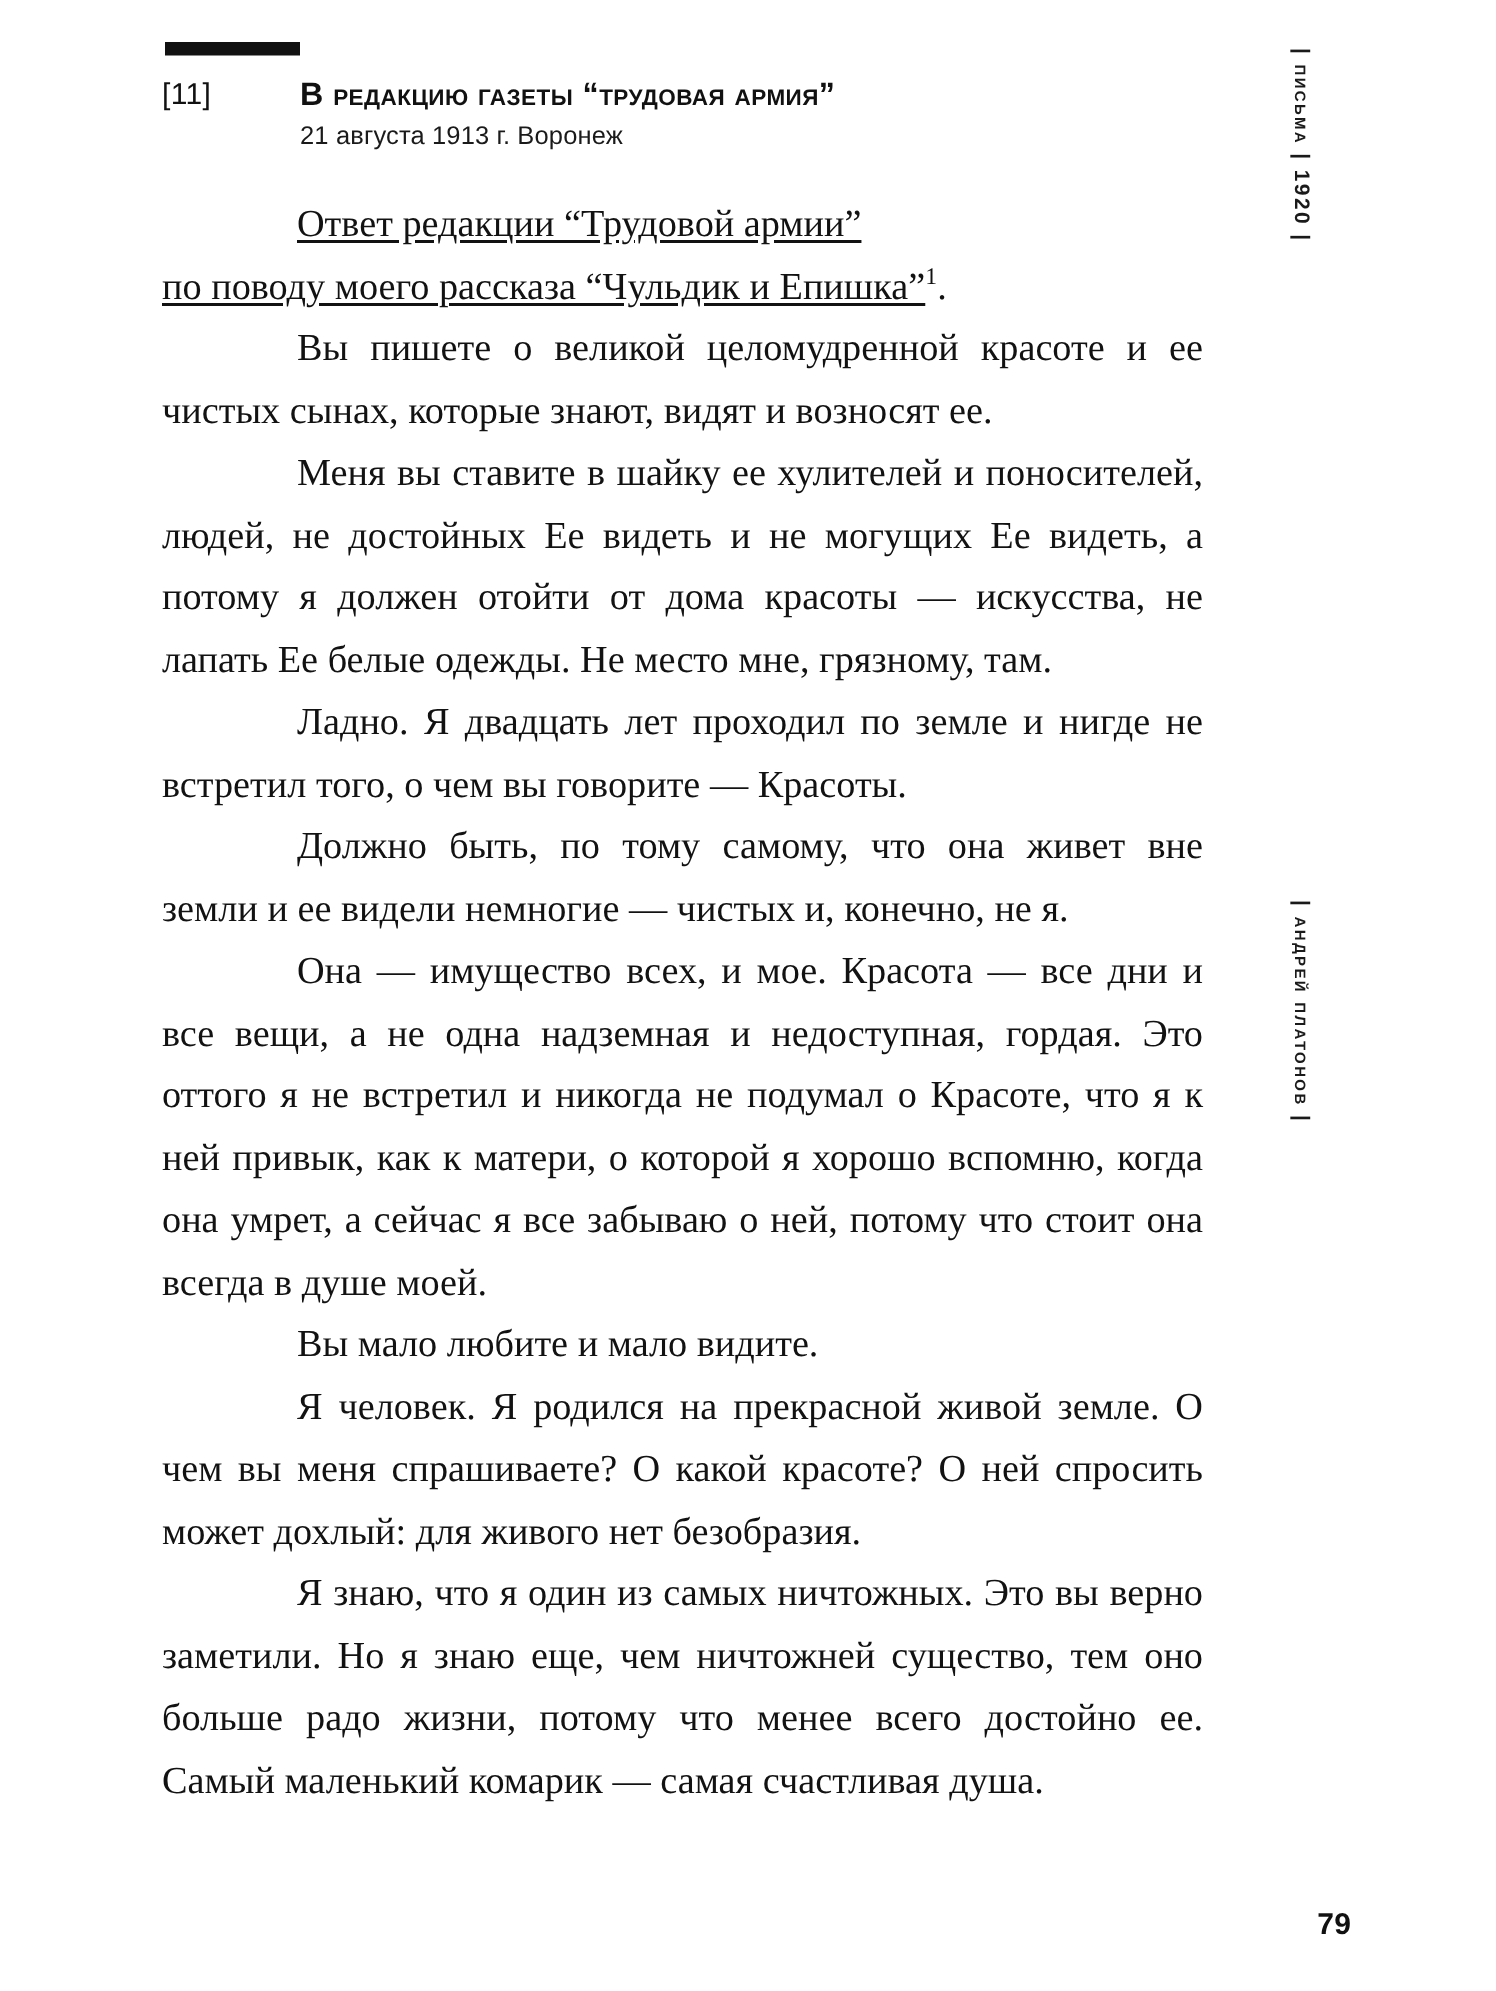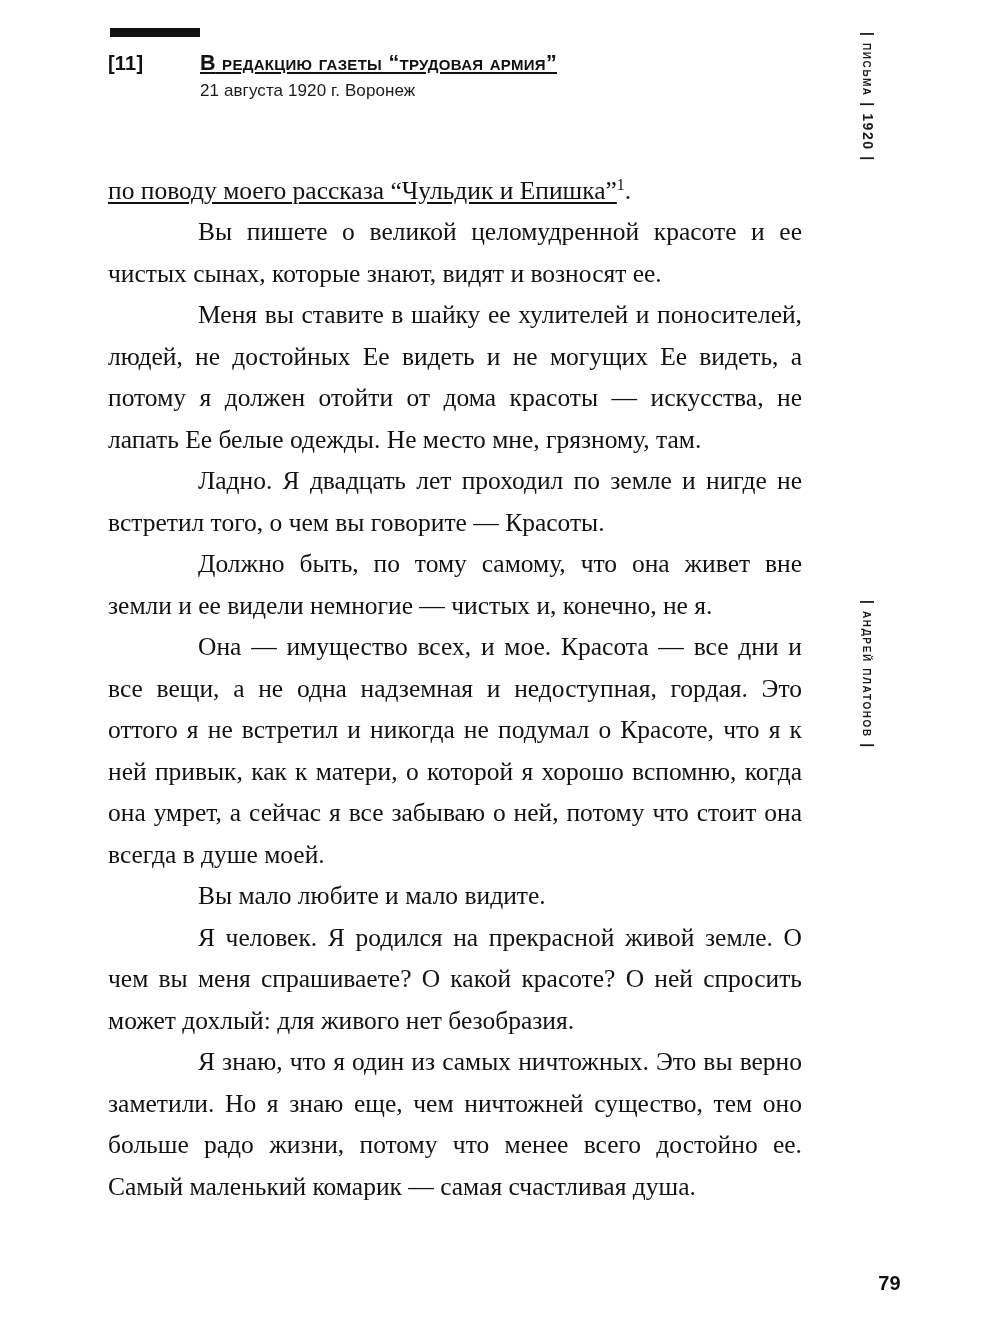--- a/index.html
+++ b/index.html
@@ -38,21 +38,21 @@
     margin: 0 0 13px 2px;
   }
 
   .header-row {
     display: flex;
     align-items: flex-start;
   }
 
   .letter-number {
     font-family: "Liberation Sans", "DejaVu Sans", sans-serif;
-    font-weight: bold;
+    font-weight: normal;
     font-size: 20px;
     line-height: 26px;
     color: #111111;
     width: 90px;
     flex: 0 0 90px;
     letter-spacing: 0.2px;
   }
 
   .header-texts {
     flex: 1 1 auto;
@@ -62,21 +62,20 @@
   .doc-title {
     font-family: "Liberation Sans", "DejaVu Sans", sans-serif;
     font-weight: bold;
     font-size: 21.5px;
     line-height: 26px;
     color: #111111;
     font-variant: small-caps;
     text-transform: lowercase;
     letter-spacing: 0.3px;
     white-space: nowrap;
-    text-decoration: underline;
   }
   .doc-title::first-letter { text-transform: uppercase; }
 
   .doc-date {
     font-family: "Liberation Sans", "DejaVu Sans", sans-serif;
     font-weight: normal;
     font-size: 17px;
     line-height: 24px;
     color: #1a1a1a;
     margin-top: 3px;
@@ -158,28 +157,28 @@
 <body>
 
 <div class="page">
 
   <div class="header">
     <div class="header-rule"></div>
     <div class="header-row">
       <div class="letter-number">[11]</div>
       <div class="header-texts">
         <div class="doc-title">В редакцию газеты “Трудовая армия”</div>
-        <div class="doc-date">21 августа 1920 г. Воронеж</div>
+        <div class="doc-date">21 августа 1913 г. Воронеж</div>
       </div>
     </div>
   </div>
 
   <div class="body-text">
 
-    <p class="epigraph"><br><span class="u">по поводу моего рассказа “Чульдик и Епишка”</span><sup class="fn">1</sup><span>.</span></p>
+    <p class="epigraph"><span class="u">Ответ редакции “Трудовой армии”</span><br><span class="u">по поводу моего рассказа “Чульдик и Епишка”</span><sup class="fn">1</sup><span>.</span></p>
 
     <p>Вы пишете о великой целомудренной красоте и ее чистых сынах, которые знают, видят и возносят ее.</p>
     <p>Меня вы ставите в шайку ее хулителей и поносителей, людей, не достойных Ее видеть и не могущих Ее видеть, а потому я должен отойти от дома красоты — искусства, не лапать Ее белые одежды. Не место мне, грязному, там.</p>
     <p>Ладно. Я двадцать лет проходил по земле и нигде не встретил того, о чем вы говорите — Красоты.</p>
     <p>Должно быть, по тому самому, что она живет вне земли и ее видели немногие — чистых и, конечно, не я.</p>
 
 
     <p>Она — имущество всех, и мое. Красота — все дни и все вещи, а не одна надземная и недоступная, гордая. Это оттого я не встретил и никогда не подумал о Красоте, что я к ней привык, как к матери, о которой я хорошо вспомню, когда она умрет, а сейчас я все забываю о ней, потому что стоит она всегда в душе моей.</p>
     <p>Вы мало любите и мало видите.</p>
     <p>Я человек. Я родился на прекрасной живой земле. О чем вы меня спрашиваете? О какой красоте? О ней спросить может дохлый: для живого нет безобразия.</p>

